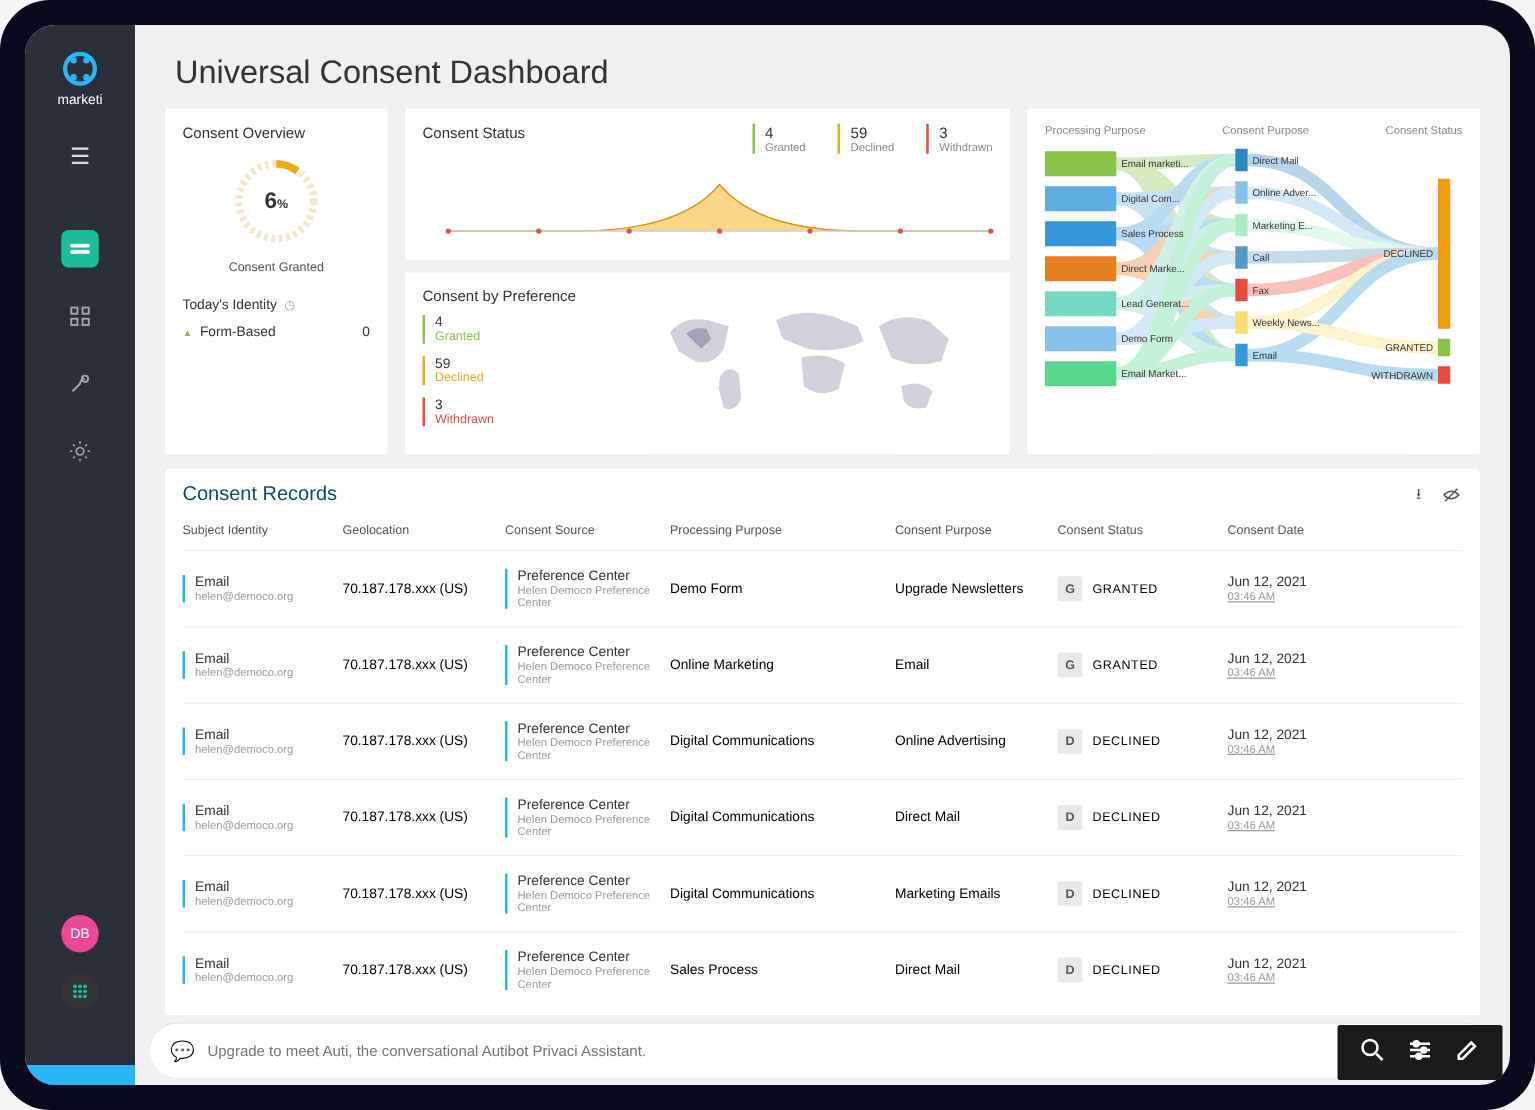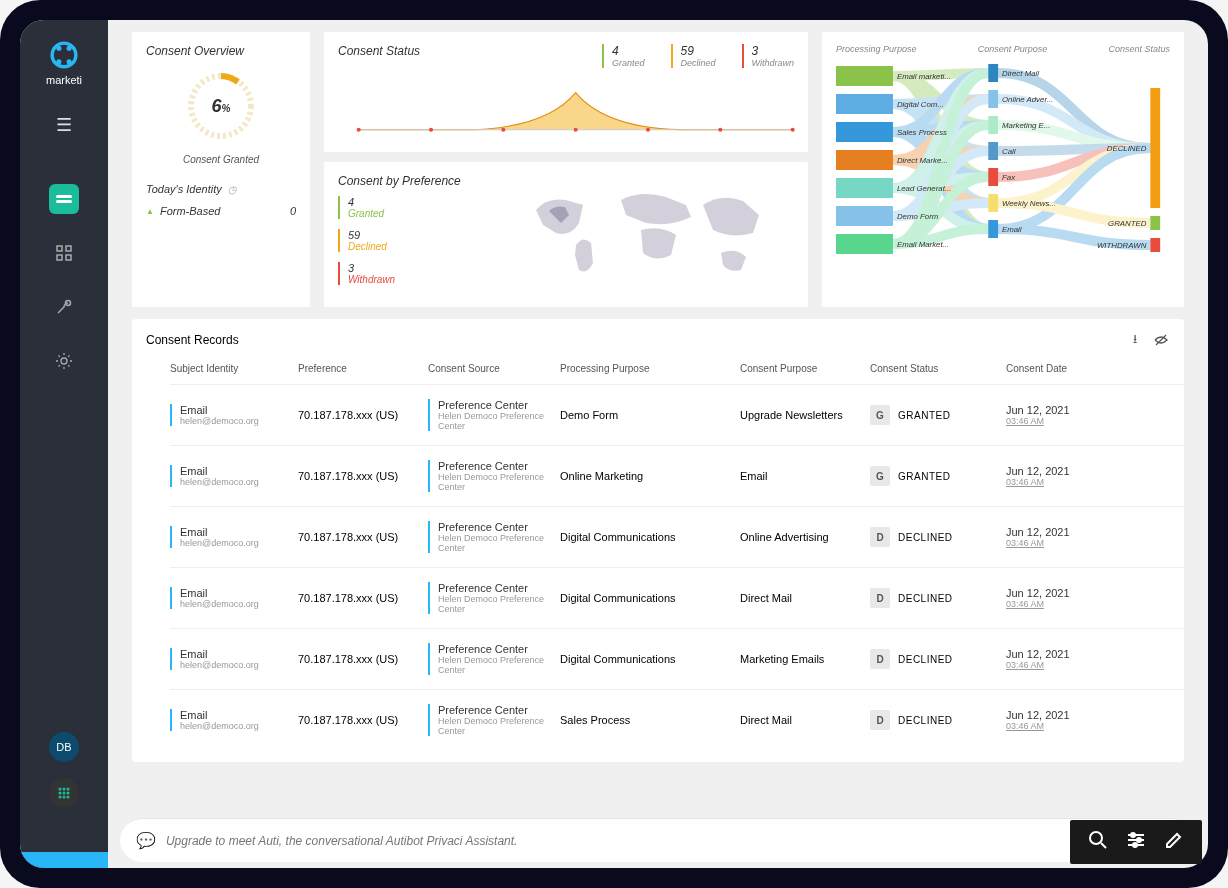--- a/index.html
+++ b/index.html
@@ -8,30 +8,30 @@
   .screen { width: 100%; height: 100%; background: #f0f0f0; border-radius: 24px; overflow: hidden; display: flex; }
   .sidebar { width: 88px; background: #2a2f3a; display: flex; flex-direction: column; align-items: center; padding-top: 18px; position: relative; }
   .logo-box { width: 52px; display: flex; flex-direction: column; align-items: center; }
   .logo-svg { width: 34px; height: 34px; }
   .logo-text { color: #fff; font-size: 11px; margin-top: 2px; }
   .hamburger { margin-top: 28px; color: #ddd; font-size: 18px; cursor: pointer; }
   .nav-icons { margin-top: 48px; display: flex; flex-direction: column; gap: 24px; align-items: center; }
   .nav-icon { width: 30px; height: 30px; display: flex; align-items: center; justify-content: center; color: #aaa; cursor: pointer; }
   .nav-icon.active { background: #1abc9c; border-radius: 6px; color: #fff; }
   .sidebar-bottom { position: absolute; bottom: 60px; display: flex; flex-direction: column; gap: 16px; align-items: center; }
-  .avatar { width: 30px; height: 30px; border-radius: 50%; background: #0c4a6e; color: #fff; display: flex; align-items: center; justify-content: center; font-size: 11px; cursor: pointer; }
+  .avatar { width: 30px; height: 30px; border-radius: 50%; background: #ec4899; color: #fff; display: flex; align-items: center; justify-content: center; font-size: 11px; cursor: pointer; }
   .apps-icon { width: 30px; height: 30px; border-radius: 50%; background: #333; color: #1abc9c; display: flex; align-items: center; justify-content: center; font-size: 14px; cursor: pointer; }
   .sidebar-accent { position: absolute; bottom: 0; left: 0; width: 88px; height: 16px; background: #29b6f6; }
 
   .main { flex: 1; display: flex; flex-direction: column; overflow: hidden; }
   .content { flex: 1; padding: 12px 24px 4px 24px; overflow-y: auto; }
   .page-title { font-size: 26px; font-weight: 400; color: #333; margin: 10px 8px 14px 8px; }
 
   .top-row { display: flex; gap: 14px; margin-bottom: 12px; }
-  .card { background: #fff; border-radius: 1px; padding: 12px 14px; font-style: italic; }
+  .card { background: #fff; border-radius: 1px; padding: 12px 14px; }
   .card-title { font-size: 12px; color: #333; margin-bottom: 8px; }
 
   .overview-card { width: 178px; }
   .gauge-wrap { display: flex; flex-direction: column; align-items: center; margin-top: 8px; }
   .gauge { width: 80px; height: 80px; position: relative; }
   .gauge-track { fill: none; stroke: #f3e9c9; stroke-width: 6; stroke-dasharray: 3 3; }
   .gauge-prog { fill: none; stroke: #f0a818; stroke-width: 6; }
   .gauge-center { position: absolute; top: 50%; left: 50%; transform: translate(-50%,-50%); font-size: 18px; font-weight: 600; color: #333; }
   .gauge-center .pct { font-size: 10px; }
   .gauge-label { font-size: 10px; color: #555; margin-top: 8px; }
@@ -65,25 +65,25 @@
   .world-svg { width: 260px; height: 120px; }
 
   .sankey-card { flex: 1; padding-bottom: 6px; }
   .sankey-headers { display: flex; justify-content: space-between; font-size: 9px; color: #888; margin-bottom: 4px; }
   .sankey-svg { width: 100%; height: 205px; }
   .sk-label { font-size: 8px; fill: #333; }
   .sk-status { font-size: 8px; fill: #333; font-weight: 500; }
 
   .records-card { background: #fff; border-radius: 4px; padding: 12px 14px; margin-top: 2px; }
   .records-header { display: flex; justify-content: space-between; align-items: center; margin-bottom: 10px; }
-  .records-title { font-size: 12px; color: #000000; }
+  .records-title { font-size: 16px; color: #0c4a6e; }
   .records-actions { display: flex; gap: 8px; }
   .records-actions .ico { width: 18px; height: 18px; color: #555; cursor: pointer; display: flex; align-items: center; justify-content: center; font-size: 12px; }
 
-  .tbl { width: 100%; font-size: 11px; margin-left: 24px; }
+  .tbl { width: 100%; font-size: 11px; }
   .tbl-head { display: flex; color: #555; font-size: 10px; padding: 4px 0 10px 0; }
   .col-si { width: 128px; }
   .col-geo { width: 130px; }
   .col-src { width: 132px; }
   .col-pp { width: 180px; }
   .col-cp { width: 130px; }
   .col-cs { width: 136px; }
   .col-cd { flex: 1; }
   .tbl-row { display: flex; align-items: center; padding: 14px 0; border-top: 1px solid #eee; }
   .si-cell { border-left: 2px solid #29b6f6; padding-left: 8px; }
@@ -93,21 +93,21 @@
   .cs-badge { display: inline-flex; align-items: center; gap: 8px; }
   .cs-letter { width: 20px; height: 20px; display: flex; align-items: center; justify-content: center; font-size: 10px; font-weight: 600; border-radius: 2px; }
   .cs-letter.g { background: #e8e8e8; color: #555; }
   .cs-letter.d { background: #e8e8e8; color: #555; }
   .cs-text { font-size: 10px; letter-spacing: 0.5px; }
   .cd-top { color: #333; }
   .cd-sub { color: #999; font-size: 9px; text-decoration: underline; }
 
   .chat-bar { height: 44px; background: #fff; border-top: 1px solid #e5e5e5; border-radius: 22px; margin: 6px 12px 6px 12px; display: flex; align-items: center; padding: 0 16px; gap: 10px; }
   .chat-icon { color: #bbb; }
-  .chat-text { color: #0369a1; font-size: 12px; flex: 1; border: none; outline: none; background: transparent; font-style: italic; }
+  .chat-text { color: #0369a1; font-size: 12px; flex: 1; border: none; outline: none; background: transparent; }
 
   .bottom-tools { position: absolute; right: 26px; bottom: 24px; height: 44px; background: #1a1a1a; display: flex; align-items: center; gap: 18px; padding: 0 18px; border-radius: 2px; }
   .bottom-tools .tool { color: #fff; cursor: pointer; }
 </style>
 </head>
 <body>
 
 <div class="device-frame">
   <div class="screen">
     <div class="sidebar">
@@ -164,20 +164,21 @@
               <circle cx="7" cy="11" r="1.5"></circle>
               <circle cx="11" cy="11" r="1.5"></circle>
             </svg>
         </div>
       </div>
       <div class="sidebar-accent"></div>
     </div>
 
     <div class="main">
       <div class="content">
+        <div class="page-title">Universal Consent Dashboard</div>
 
         <div class="top-row">
 
           <div class="card overview-card">
             <div class="card-title">Consent Overview</div>
             <div class="gauge-wrap">
               <div class="gauge">
                 <svg viewBox="0 0 80 80">
                   <circle class="gauge-track" cx="40" cy="40" r="30"></circle>
                   <path class="gauge-prog" d="M40 10 A30 30 0 0 1 57 16"></path>
@@ -363,21 +364,21 @@
                 <svg width="14" height="14" viewBox="0 0 14 14" fill="none" stroke="#555" stroke-width="1.3">
                     <path d="M1 7 Q7 1 13 7 Q7 13 1 7"></path>
                     <line x1="2" y1="12" x2="12" y2="2"></line>
                   </svg>
               </div>
             </div>
           </div>
           <div class="tbl">
             <div class="tbl-head">
               <div class="col-si">Subject Identity</div>
-              <div class="col-geo">Preference</div>
+              <div class="col-geo">Geolocation</div>
               <div class="col-src">Consent Source</div>
               <div class="col-pp">Processing Purpose</div>
               <div class="col-cp">Consent Purpose</div>
               <div class="col-cs">Consent Status</div>
               <div class="col-cd">Consent Date</div>
             </div>
             <div id="tbl-body">
                 <div class="tbl-row">
     <div class="col-si">
                     <div class="si-cell">

